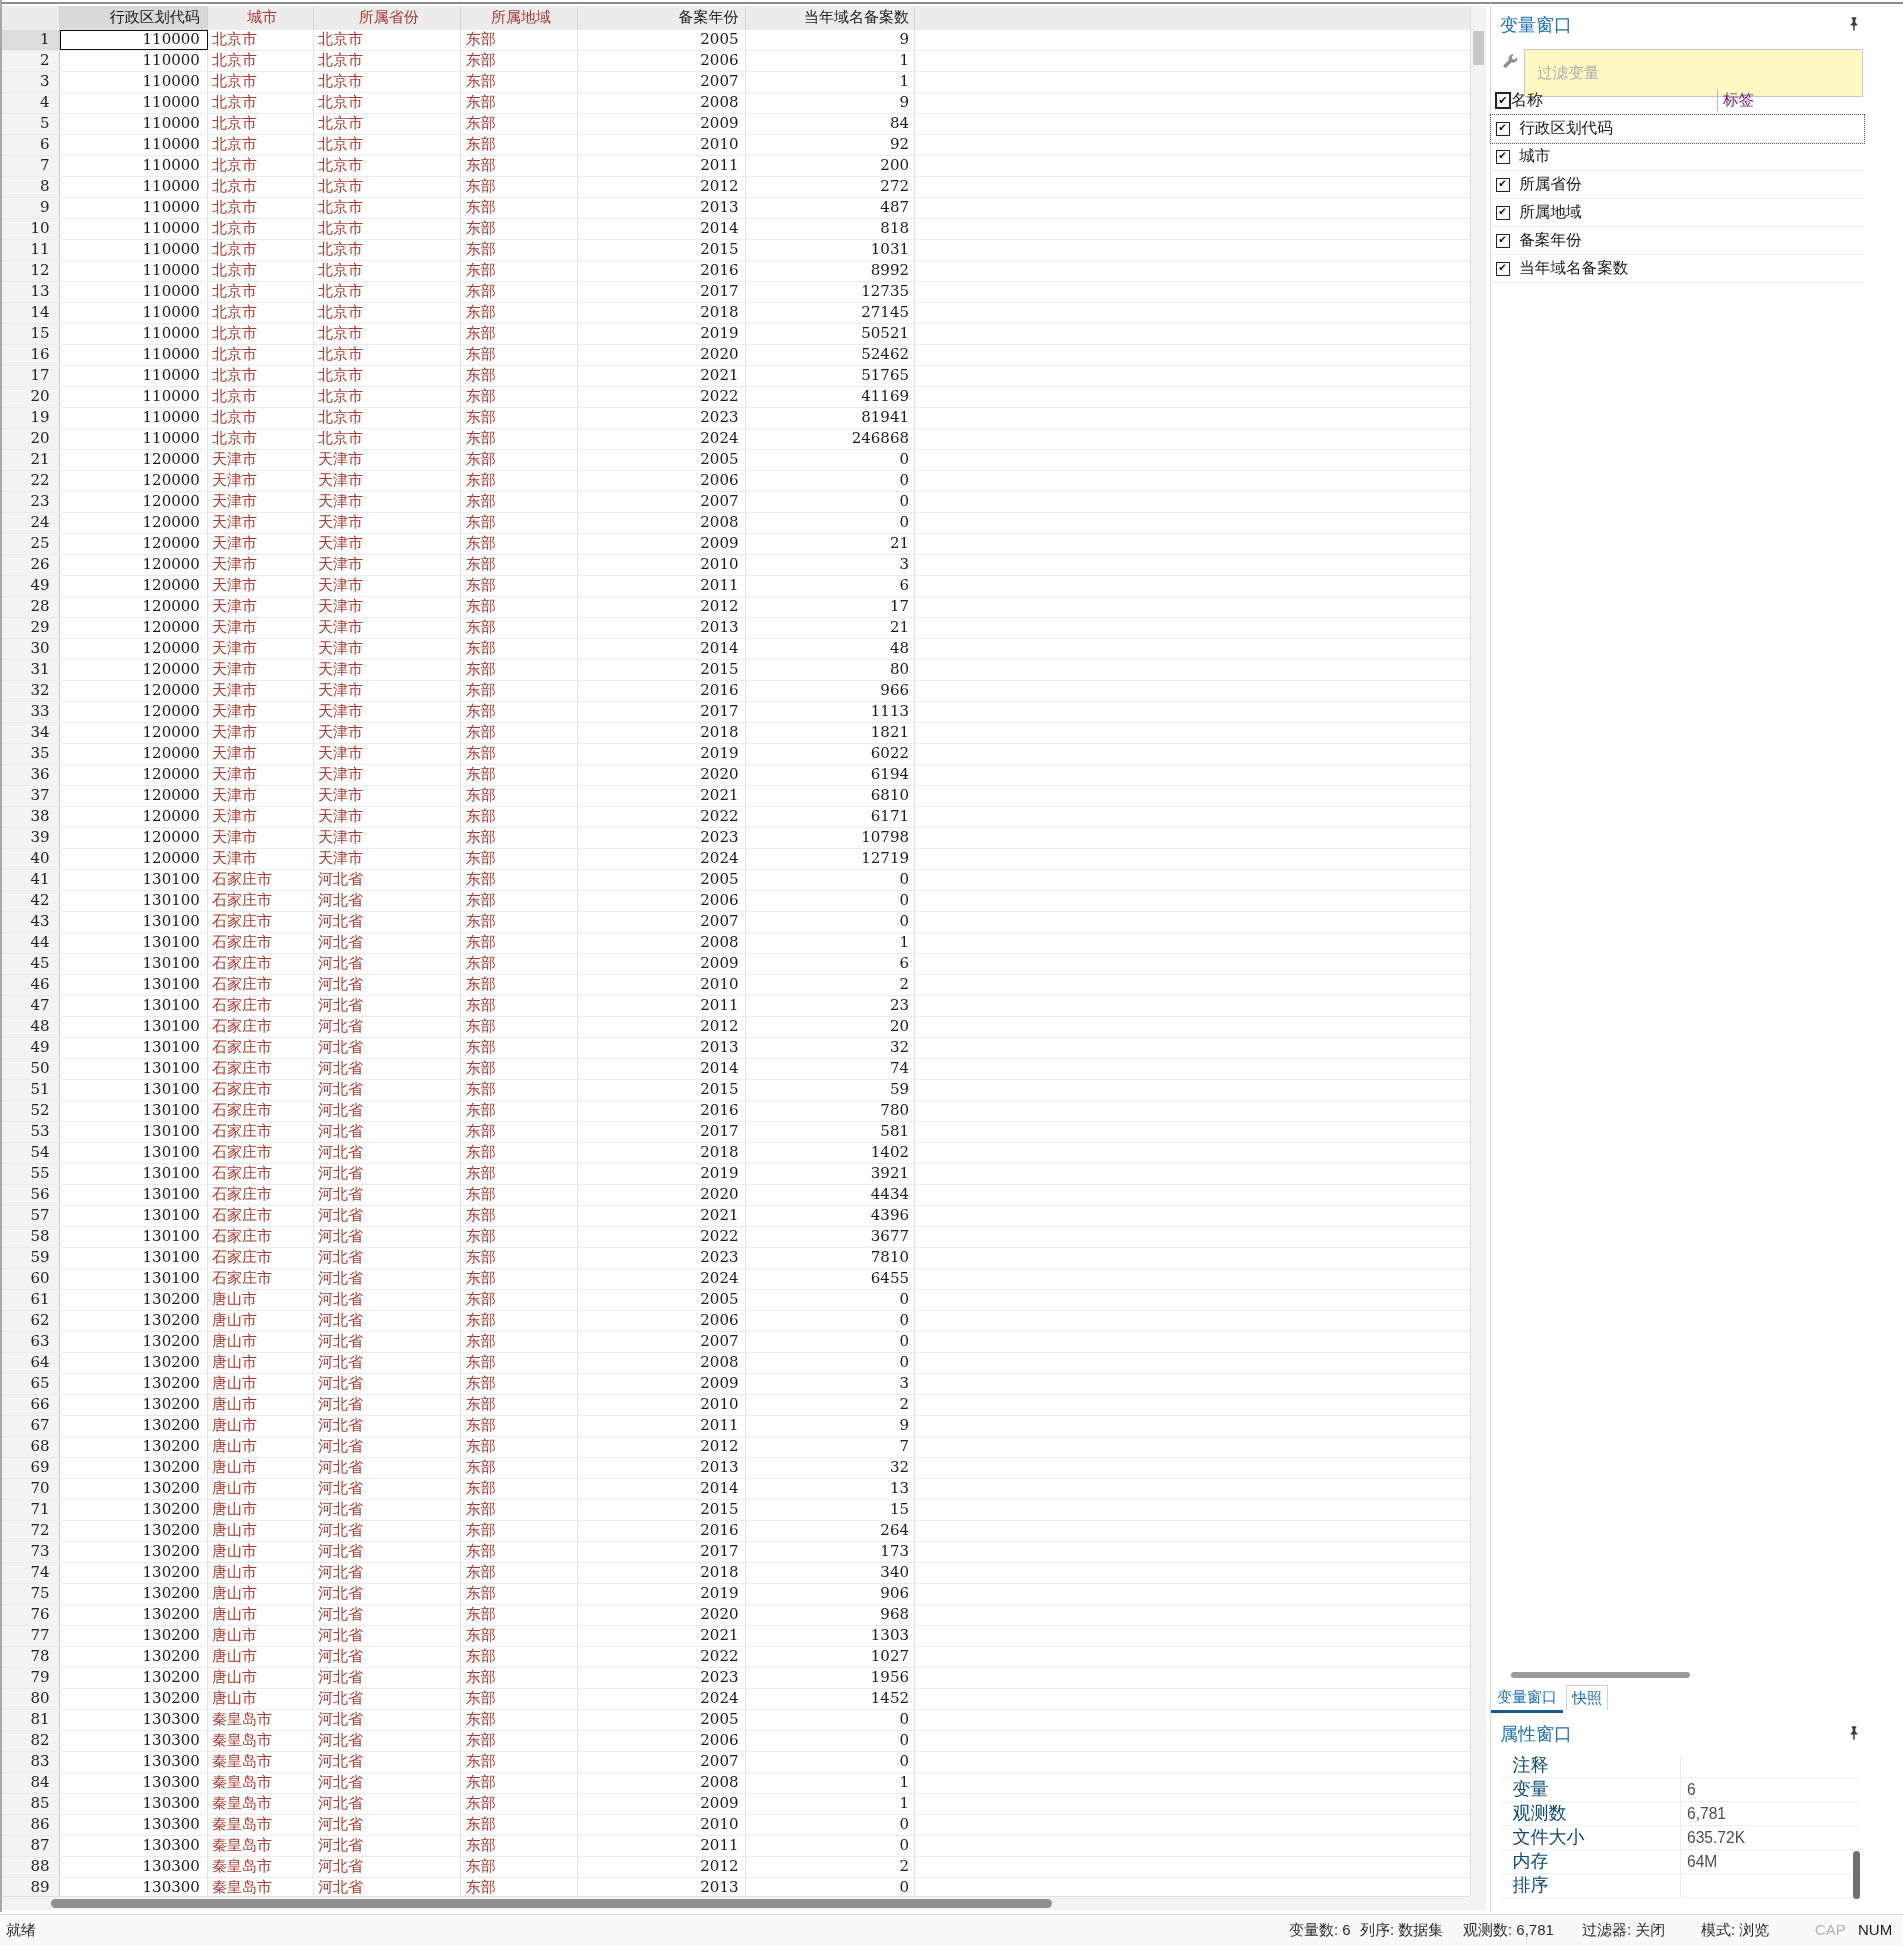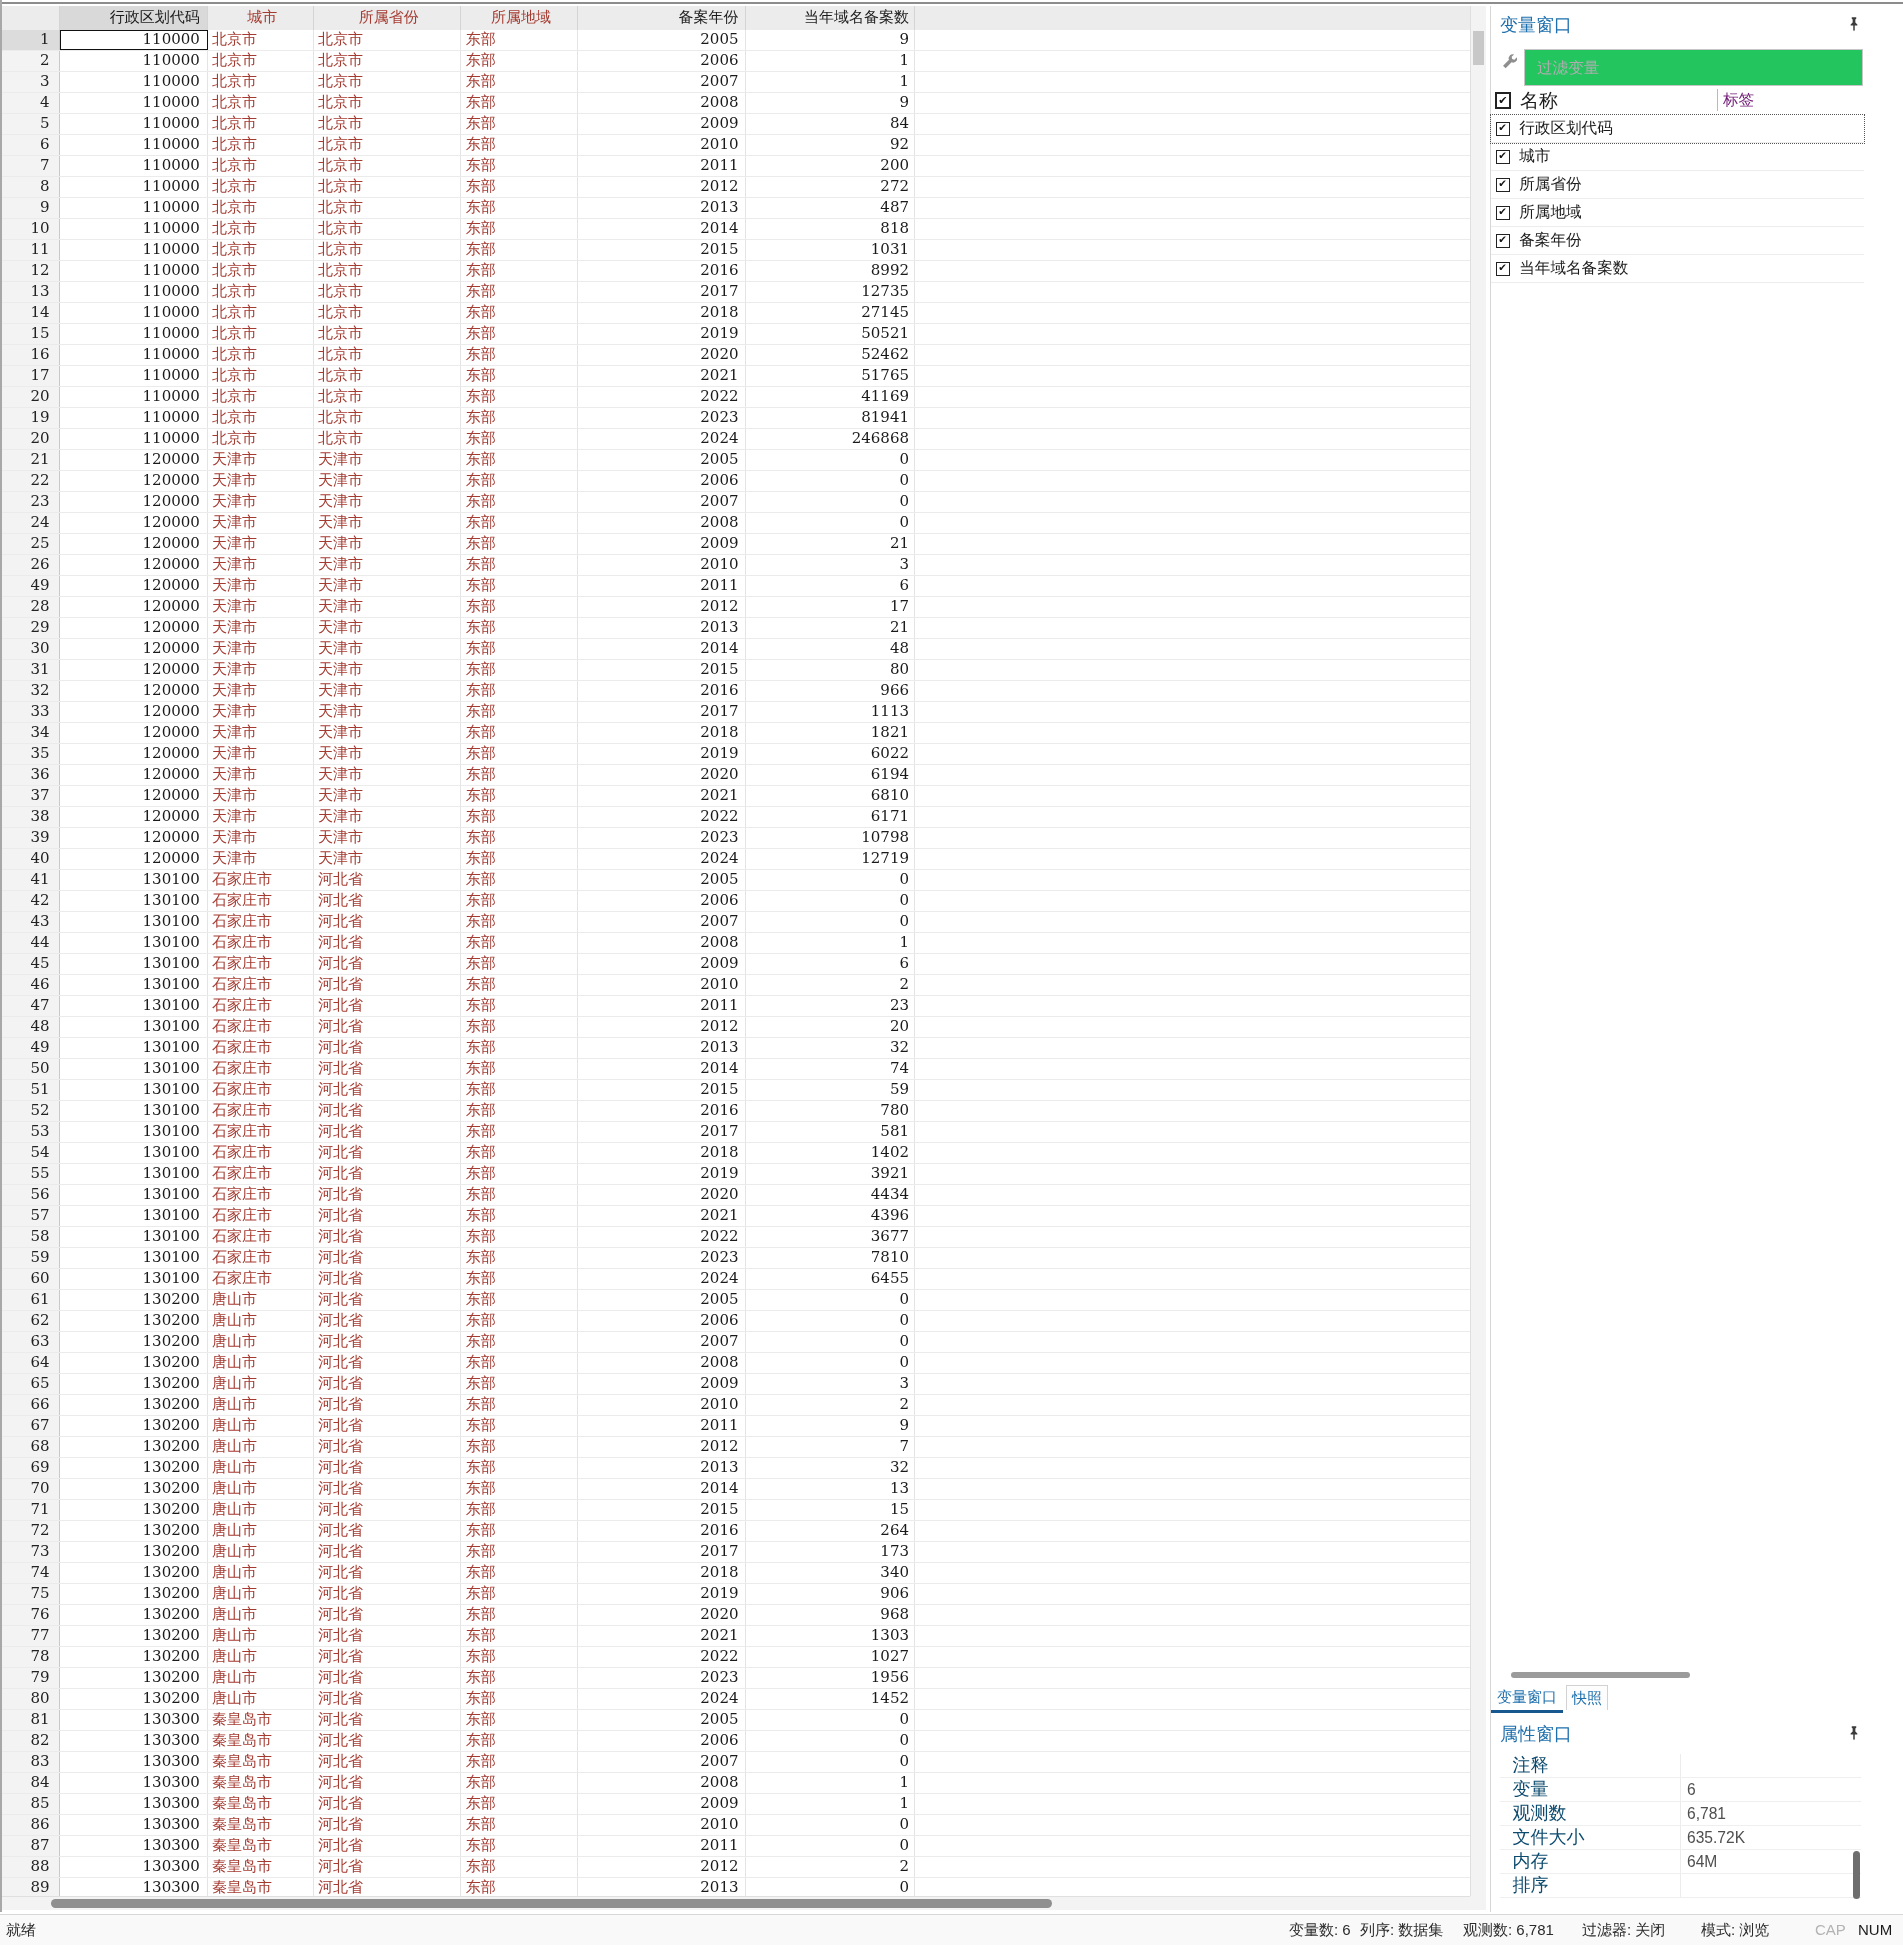--- a/index.html
+++ b/index.html
@@ -52,29 +52,29 @@
   .scroll-corner{position:absolute;left:1468px;top:1890px;width:16.4px;height:14px;background:#f3f3f3;}
 
   
   .right-panel{position:absolute;left:1490px;top:6px;width:414px;height:1906px;background:#fff;
     border-left:0.7px solid #d6d6d6;box-sizing:border-box;}
   .panel-title{position:absolute;left:9px;font-size:18px;color:var(--title-blue);white-space:nowrap;}
   .vw-title{top:7.4px;}
   .pin-btn{position:absolute;left:354px;width:18px;height:18px;}
   .vw-pin{top:9px;}
   .filter-wrench{position:absolute;left:9px;top:46px;width:19.3px;height:19.3px;}
-  .filter-input{position:absolute;left:33px;top:43px;width:339px;height:37px;box-sizing:border-box;
+  .filter-input{position:absolute;left:33px;top:43px;width:339px;height:48px;box-sizing:border-box;
     border:0.7px solid #c6c6c6;padding:0 7.4px 0 12px;font-size:15.6px;color:#333;outline:none;
-    font-family:"Liberation Sans",sans-serif;background:#22c55e;}
+    font-family:"Liberation Sans",sans-serif;background:#fef9c3;}
   .filter-input::placeholder{color:#aeaeae;}
   .vw-header{position:absolute;left:0;top:80px;width:373px;height:29px;display:flex;align-items:center;}
   .cb{box-sizing:border-box;width:14px;height:14px;border:1.5px solid #222;background:#fff;color:#111;
     display:flex;align-items:center;justify-content:center;font-size:10.4px;line-height:10.4px;flex:none;}
   .cb-header{width:16.4px;height:16.4px;border-width:2.2px;margin-left:3.7px;font-size:11px;}
-  .vw-colname{margin-left:9px;font-size:19px;color:#1c1c1c;}
+  .vw-colname{font-size:16px;color:#1c1c1c;}
   .vw-divider{position:absolute;left:226px;top:3px;width:0.7px;height:22px;background:#b9b9b9;}
   .vw-collabel{position:absolute;left:232px;font-size:15.6px;color:#701a75;}
   .vw-list{position:absolute;left:0;top:109px;width:373px;}
   .vrow{height:28px;box-sizing:border-box;display:flex;align-items:center;border-bottom:0.7px solid #ededed;background:#fff;}
   .vrow .cb{margin-left:4.5px;}
   .vname{margin-left:9.7px;font-size:15.6px;color:#1b1b1b;white-space:nowrap;}
   .vrow-focused{outline:0.7px dotted #555;outline-offset:-0.7px;}
 
   .vw-hthumb{position:absolute;left:20px;top:1666px;width:179px;height:6px;background:#9b9b9b;border-radius:3px;}
 

